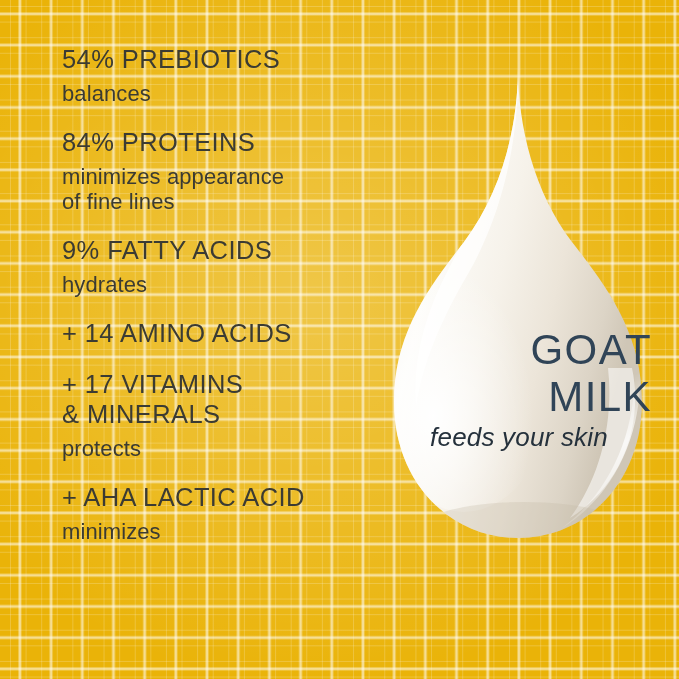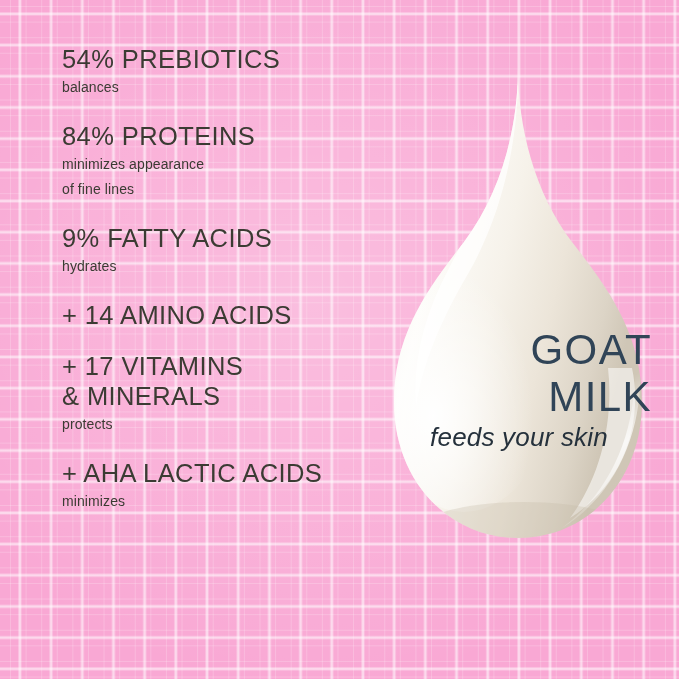--- a/index.html
+++ b/index.html
@@ -10,21 +10,21 @@
     width: 679px;
     height: 679px;
     overflow: hidden;
     font-family: "Liberation Sans", sans-serif;
   }
 
   #infographic {
     position: relative;
     width: 679px;
     height: 679px;
-    background-color: #f9a8d4;
+    background-color: #eab308;
     overflow: hidden;
   }
 
   
   .grid-layer {
     position: absolute;
     inset: 0;
     background-image:
       linear-gradient(to right,
         rgba(255,255,255,0.0) 0px,
@@ -72,27 +72,27 @@
     font-family: "Liberation Sans", sans-serif;
     font-size: 25.5px;
     line-height: 30px;
     letter-spacing: 0.4px;
     color: #3b3b33;
     font-weight: 400;
     white-space: pre-line;
   }
   .ingredient-desc {
     font-family: "Liberation Sans", sans-serif;
-    font-size: 14px;
+    font-size: 22px;
     line-height: 25px;
     letter-spacing: 0.1px;
     color: #3b3b33;
     font-weight: 400;
     white-space: pre-line;
-    margin-top: 1px;
+    margin-top: 7px;
   }
 
   
   .droplet-wrap {
     position: absolute;
     left: 386px;
     top: 62px;
     width: 266px;
     height: 486px;
   }
@@ -173,21 +173,21 @@
       <div class="ingredient-title">+ 14 AMINO ACIDS</div>
     </div>
 
     <div class="ingredient-block">
       <div class="ingredient-title">+ 17 VITAMINS
 &amp; MINERALS</div>
       <div class="ingredient-desc">protects</div>
     </div>
 
     <div class="ingredient-block">
-      <div class="ingredient-title">+ AHA LACTIC ACIDS</div>
+      <div class="ingredient-title">+ AHA LACTIC ACID</div>
       <div class="ingredient-desc">minimizes</div>
     </div>
 
   </div>
 
   <div class="droplet-wrap">
     <svg class="droplet-svg" viewBox="0 0 266 486" xmlns="http://www.w3.org/2000/svg">
       <defs>
         <linearGradient id="dropBody" x1="0" y1="0" x2="1" y2="0.45">
           <stop offset="0%" stop-color="#e9e2d6"></stop>

